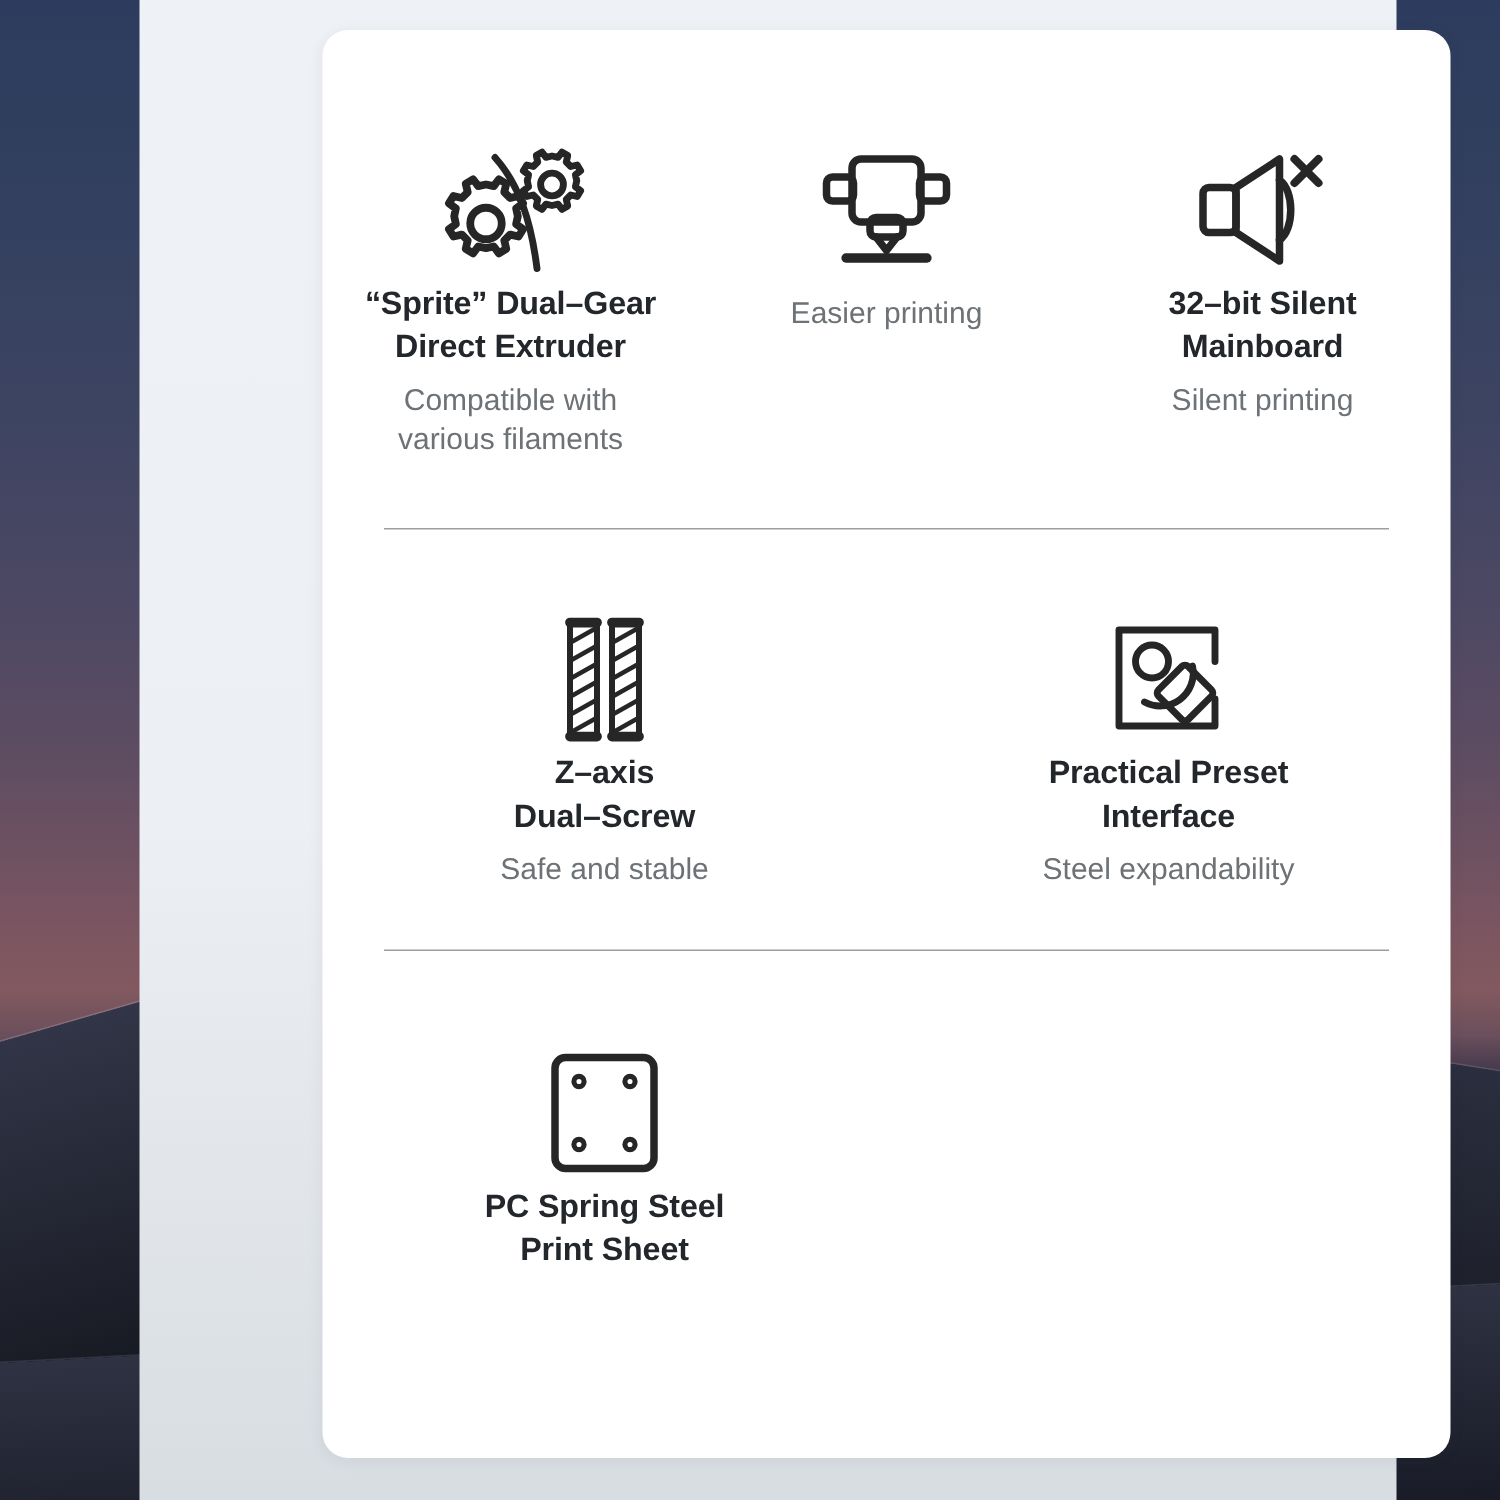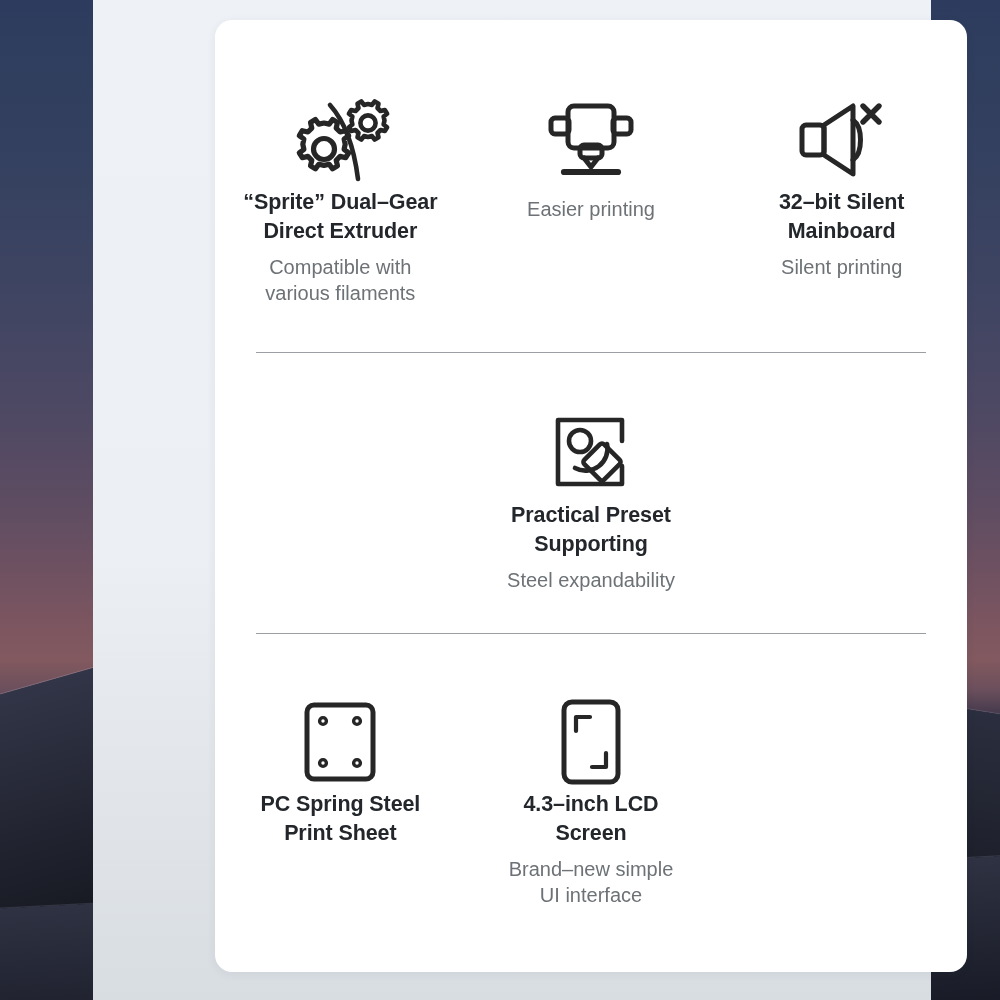--- a/index.html
+++ b/index.html
@@ -200,37 +200,56 @@
         <div class="feature-title">32–bit Silent
 Mainboard</div>
         <div class="feature-sub">Silent printing</div>
       </div>
     </div>
 
     <div class="divider" id="div-1"></div>
 
     <div class="feature-row" id="row-2">
 
+      <div class="feature-cell">
+        <div class="icon-box">
+          <svg width="62" height="86" viewBox="0 0 62 86" fill="none" stroke="#262626" stroke-width="3.6" stroke-linecap="round" stroke-linejoin="round">
+            <g>
+              <rect x="8" y="5" width="18" height="76" rx="1" stroke-width="4"></rect>
+              <path d="M9 18 L25 9 M9 30 L25 21 M9 42 L25 33 M9 54 L25 45 M9 66 L25 57 M9 78 L25 69" stroke-width="3"></path>
+              <path d="M8 5 H26 M8 81 H26" stroke-width="6.5"></path>
+            </g>
+            <g transform="translate(28,0)">
+              <rect x="8" y="5" width="18" height="76" rx="1" stroke-width="4"></rect>
+              <path d="M9 18 L25 9 M9 30 L25 21 M9 42 L25 33 M9 54 L25 45 M9 66 L25 57 M9 78 L25 69" stroke-width="3"></path>
+              <path d="M8 5 H26 M8 81 H26" stroke-width="6.5"></path>
+            </g>
+          </svg>
+        </div>
+        <div class="feature-title">Z–axis
+Dual–Screw</div>
+        <div class="feature-sub">Safe and stable</div>
+      </div>
 
 
       <div class="feature-cell">
         <div class="icon-box">
           <svg width="78" height="78" viewBox="0 0 78 78" fill="none" stroke="#262626" stroke-width="4.6" stroke-linecap="round" stroke-linejoin="round">
 
             <path d="M70 27 V 6 H6 V 70 H70 V 52"></path>
 
             <circle cx="28" cy="27" r="11"></circle>
 
             <path d="M55 30 A 22 22 0 0 1 23 54"></path>
 
             <rect x="36" y="34" width="28" height="28" rx="3" transform="rotate(45 50 48)"></rect>
           </svg>
         </div>
         <div class="feature-title">Practical Preset
-Supporting</div>
+Interface</div>
         <div class="feature-sub">Steel expandability</div>
       </div>
     </div>
 
     <div class="divider" id="div-2"></div>
 
     <div class="feature-row" id="row-3">
 
       <div class="feature-cell">
         <div class="icon-box">
@@ -239,33 +258,20 @@
             <circle cx="22" cy="22" r="3.4" stroke-width="3.4"></circle>
             <circle cx="56" cy="22" r="3.4" stroke-width="3.4"></circle>
             <circle cx="22" cy="64" r="3.4" stroke-width="3.4"></circle>
             <circle cx="56" cy="64" r="3.4" stroke-width="3.4"></circle>
           </svg>
         </div>
         <div class="feature-title">PC Spring Steel
 Print Sheet</div>
       </div>
 
-      <div class="feature-cell">
-        <div class="icon-box">
-          <svg width="70" height="90" viewBox="0 0 70 90" fill="none" stroke="#262626" stroke-width="5" stroke-linecap="round" stroke-linejoin="round">
-            <rect x="8" y="5" width="54" height="80" rx="8"></rect>
-            <path d="M20 34 V 20 H34" stroke-width="4.2"></path>
-            <path d="M50 56 V 70 H36" stroke-width="4.2"></path>
-          </svg>
-        </div>
-        <div class="feature-title">4.3–inch LCD
-Screen</div>
-        <div class="feature-sub">Brand–new simple
-UI interface</div>
-      </div>
 
       <div class="feature-cell">
         <div class="icon-box"></div>
         <div class="feature-title"></div>
         <div class="feature-sub"></div>
       </div>
     </div>
 
   </div>
 </div>

